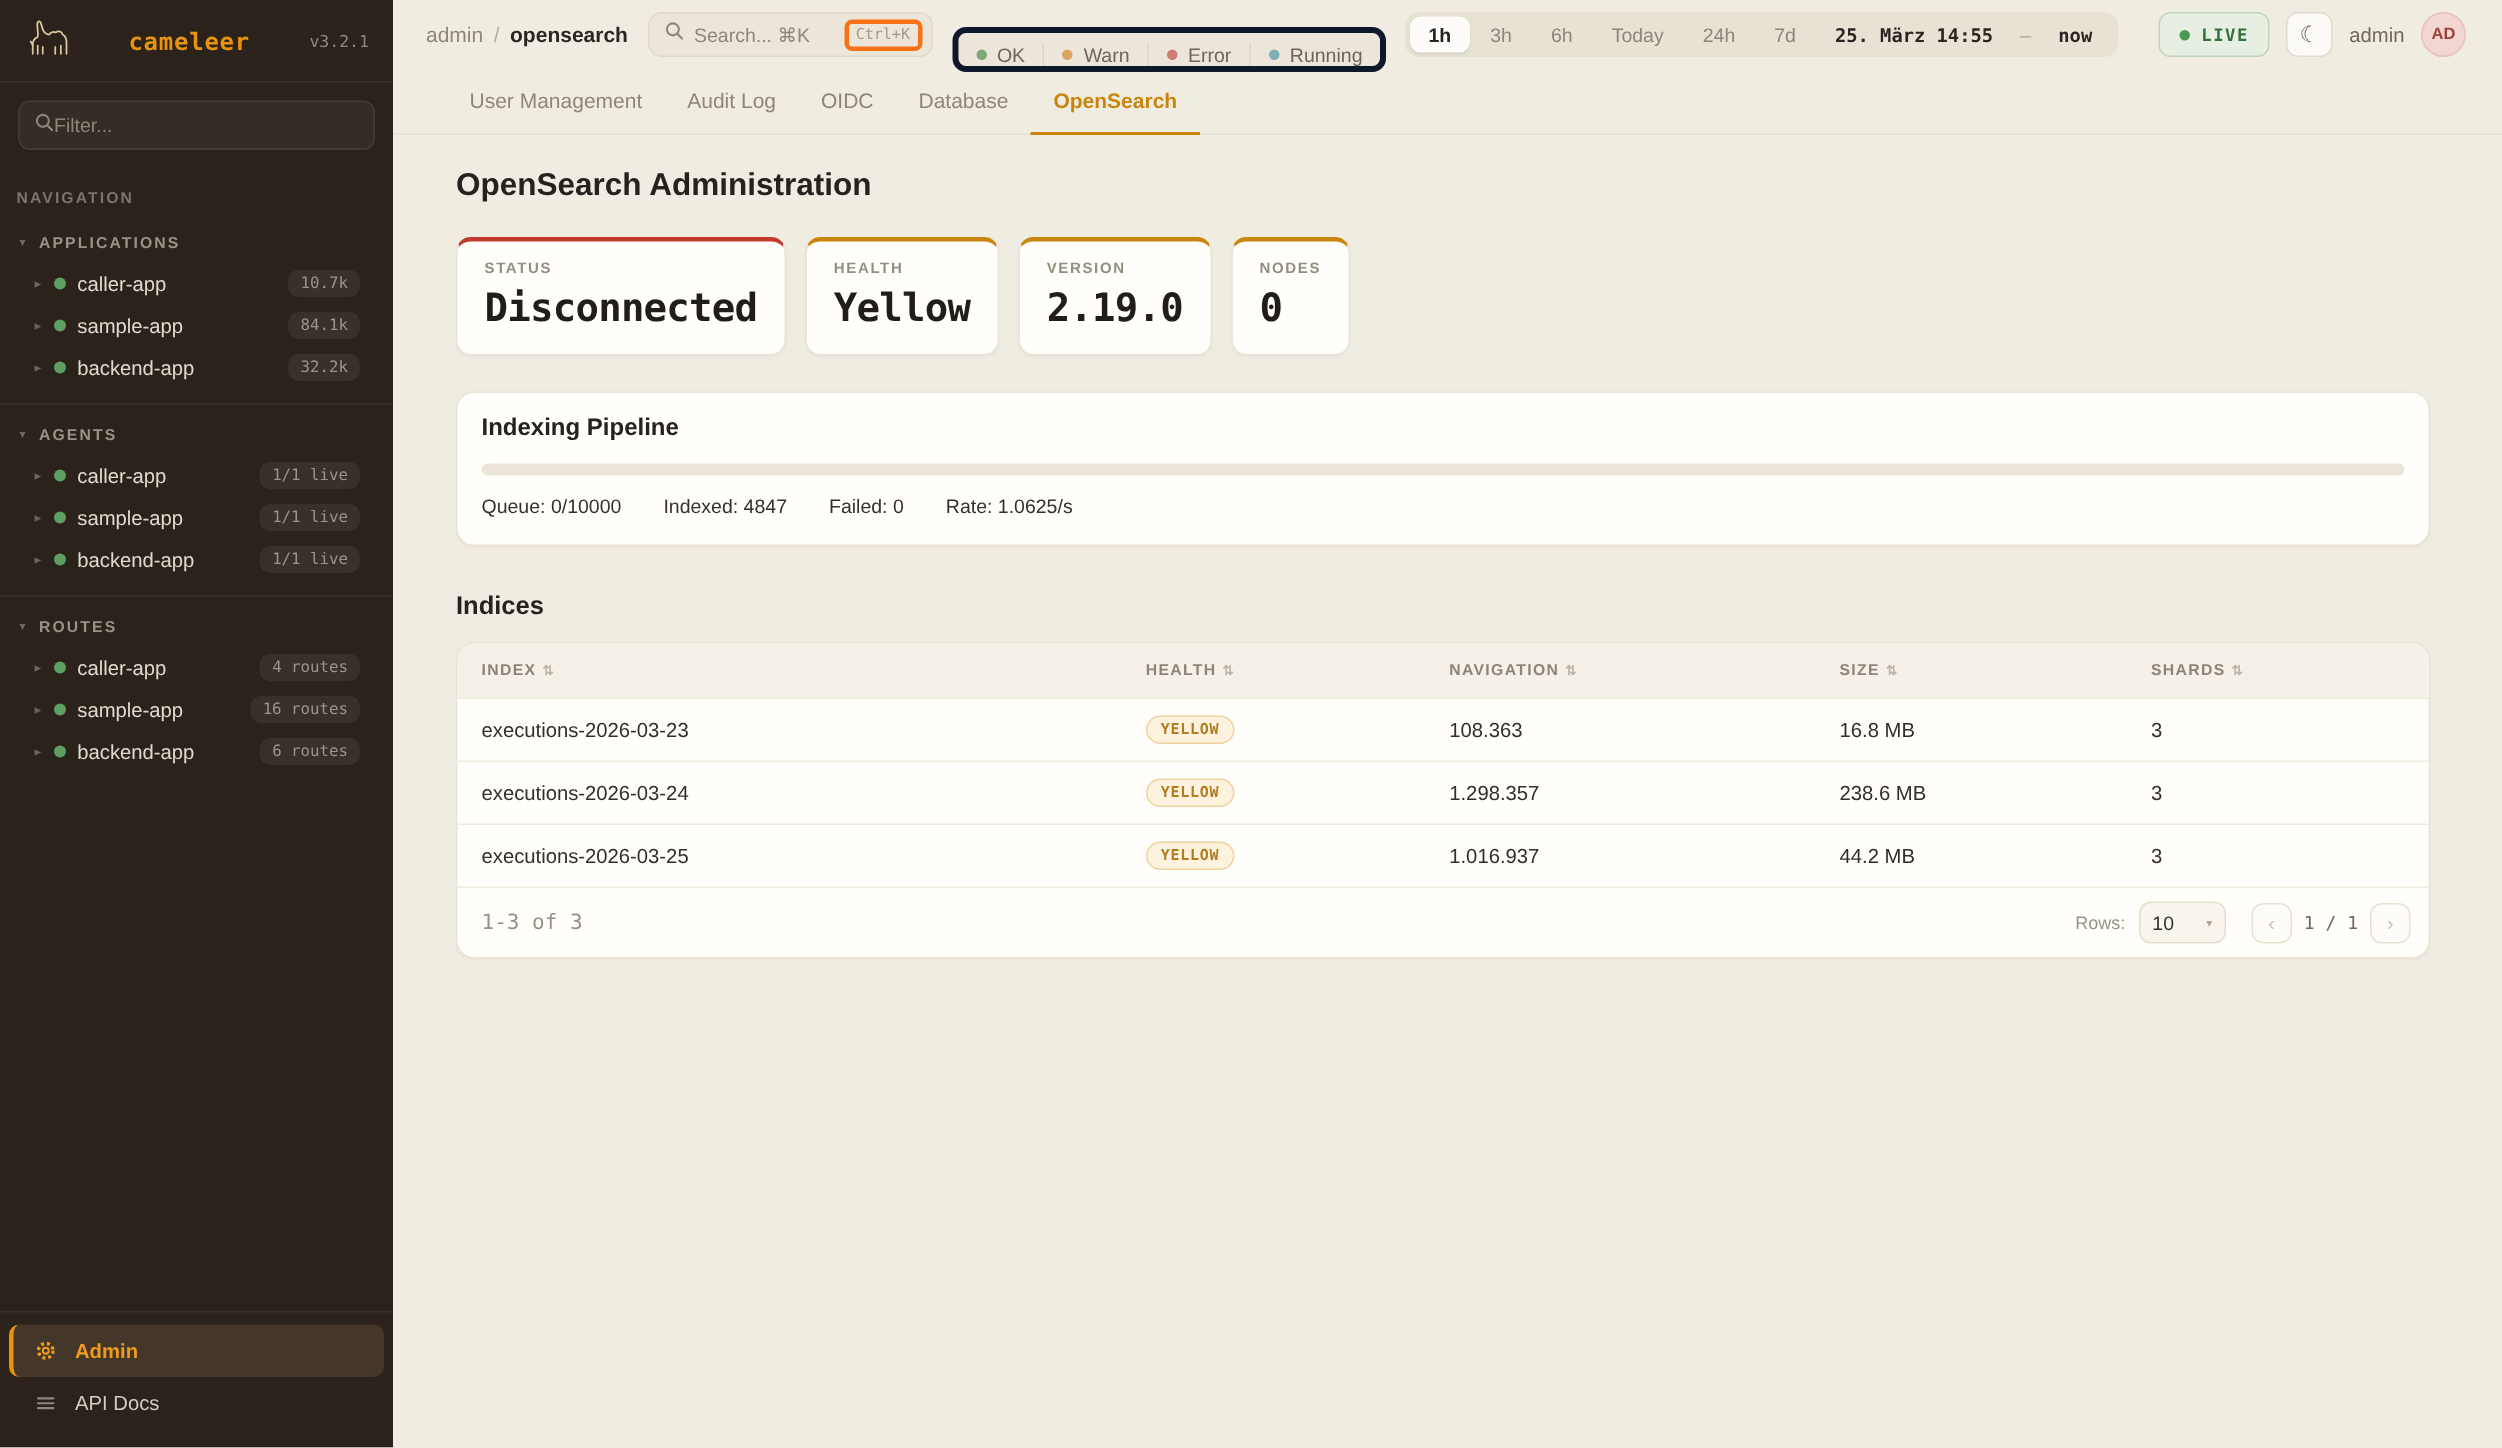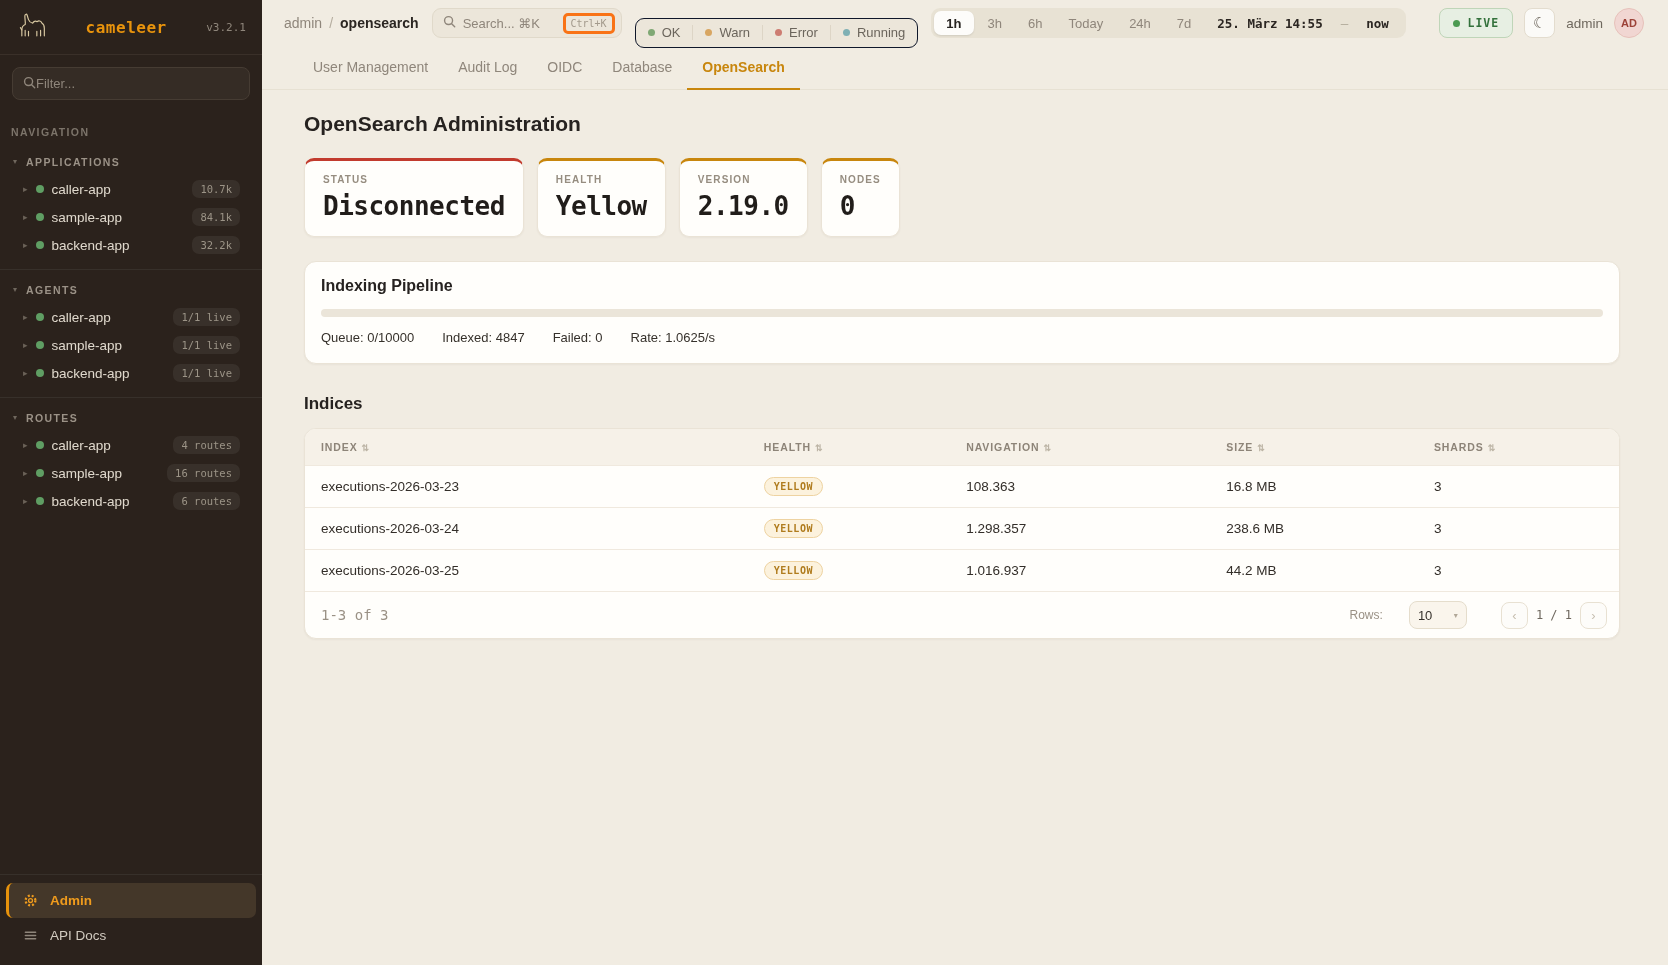--- a/index.html
+++ b/index.html
@@ -80,22 +80,22 @@
   .searchbox input {
     flex:1; min-width:0; background:transparent; border:none; outline:none;
     font-family:"Liberation Sans", sans-serif; font-size:13px; color:#6f685e;
   }
   .searchbox input::placeholder { color:#8f867b; }
   .kbd {
     border:3px solid #f97316; border-radius:5px; padding:2px 5px;
     font-family:"DejaVu Sans Mono", monospace; font-size:10px; color:#a39a8c; white-space:nowrap;
   }
   .seg-group {
-    height:30px; background:#ece6da; border:1px solid #0f172a; border-radius:9px;
-    display:flex; align-items:center; overflow:hidden;margin-top:19px;
+    height:30px; background:#ece6da; border:4px solid #0f172a; border-radius:9px;
+    display:flex; align-items:flex-end; overflow:hidden;margin-top:19px;
   }
   .seg { display:flex; align-items:center; gap:7px; padding:0 12px; font-size:13px; color:#6b655c; cursor:pointer; }
   .seg + .seg { border-left:1px solid #ddd5c6; }
   .dot { width:7px; height:7px; border-radius:50%; flex:none; }
   .time-group {
     height:30px; background:#e8e2d4; border-radius:9px; display:flex; align-items:center;
     padding:3px; gap:2px;
   }
   .time-btn {
     height:24px; display:flex; align-items:center; padding:0 12px; border-radius:7px;
@@ -169,21 +169,21 @@
   td { padding:11px 16px; font-size:13.5px; color:#332e29; border-top:1px solid #f0e9de; }
   .health-badge {
     display:inline-block; background:#fcf2dd; border:1px solid #eed3a1; color:#b07c1e;
     border-radius:999px; padding:3px 9px; font-family:"DejaVu Sans Mono", monospace;
     font-size:10px; font-weight:bold; letter-spacing:.5px;
   }
   .table-footer {
     display:flex; align-items:center; padding:9px 12px 9px 16px; border-top:1px solid #f0e9de;
   }
   .range-text { font-family:"DejaVu Sans Mono", monospace; font-size:14px; color:#9a9185; }
-  .footer-right { margin-left:auto; display:flex; align-items:center; gap:26px; }
+  .footer-right { margin-left:auto; display:flex; align-items:center; gap:9px; }
   .rows-label { font-size:12px; color:#9a9185; }
   .rows-select {
     width:58px; height:28px; background:#faf5ec; border:1px solid #e5ddcc; border-radius:8px;
     display:flex; align-items:center; justify-content:space-between; padding:0 8px; cursor:pointer;
   }
   .rows-value { font-size:13px; color:#36312b; }
   .select-caret { font-size:8px; color:#b1a898; }
   .pager { display:flex; align-items:center; gap:8px; margin-left:8px; }
   .pager-btn {
     width:27px; height:27px; background:#fdfcf9; border:1px solid #e8e1d2; border-radius:8px;

